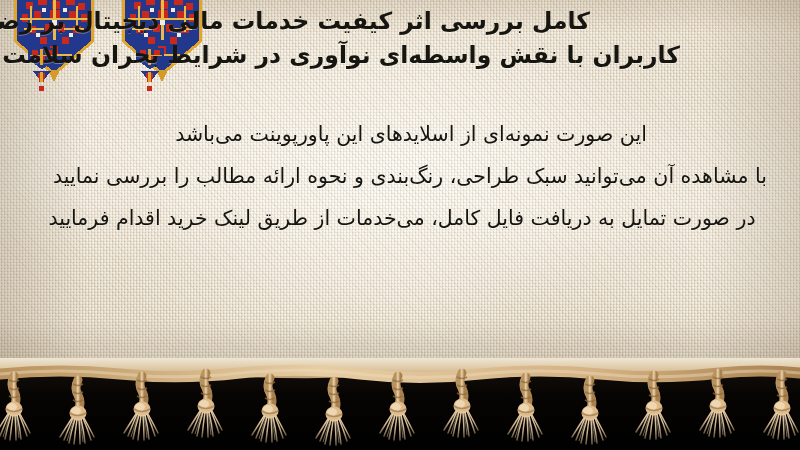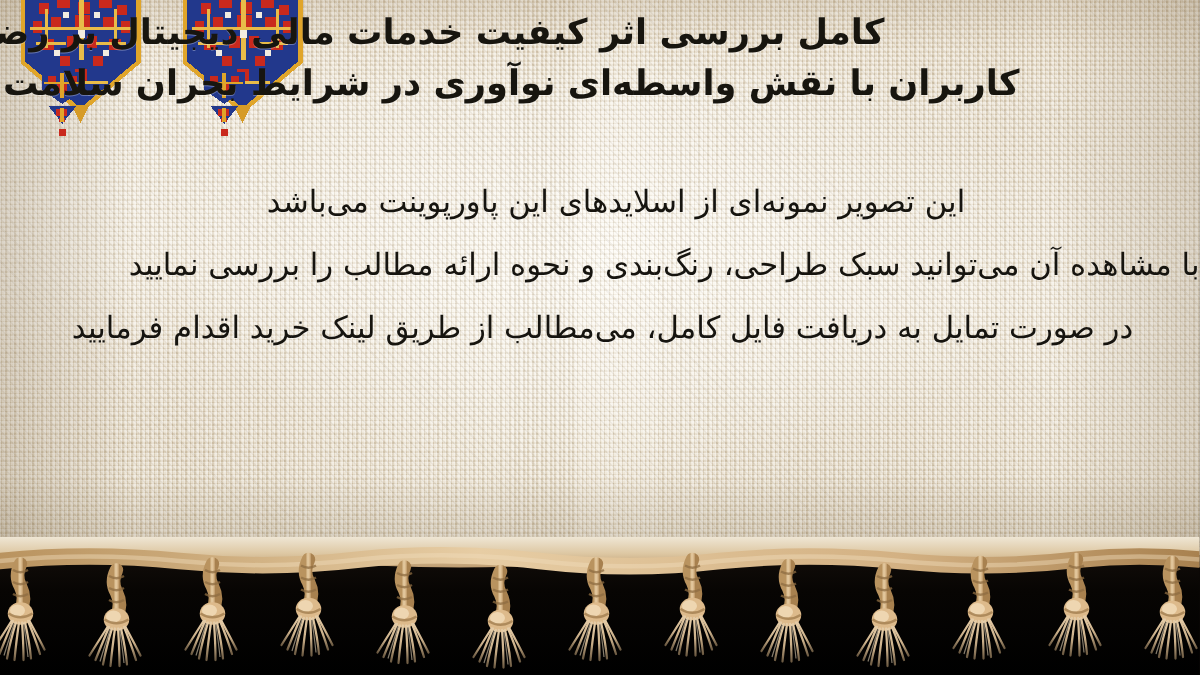--- a/index.html
+++ b/index.html
@@ -94,21 +94,21 @@
   }
   .body-line{
     color:#16140f;
     font-size:20.5px;
     font-weight:400;
     line-height:42px;
     white-space:nowrap;
     text-shadow:0 1px 0 rgba(255,255,255,.26);
   }
   .body-line.b1{padding-left:22px;}
-  .body-line.b2{padding-left:20px;text-align:right;}
+  .body-line.b2{padding-left:20px;}
   .body-line.b3{padding-left:4px;}
 </style>
 </head>
 <body>
 
 <div id="slide">
 
   <div class="cloth"></div>
   <div class="weave"></div>
   <div class="weave2"></div>
@@ -204,23 +204,23 @@
   </div>
 
   <div class="text-layer">
 
     <div class="title-block">
       <div class="title-line l1">کامل بررسی اثر کیفیت خدمات مالی دیجیتال بر رضایت</div>
       <div class="title-line l2">کاربران با نقش واسطه‌ای نوآوری در شرایط بحران سلامت</div>
     </div>
 
     <div class="body-block">
-      <div class="body-line b1">این تصویر نمونه‌ای از اسلایدهای این پاورپوینت می‌باشد</div>
+      <div class="body-line b1">این صورت نمونه‌ای از اسلایدهای این پاورپوینت می‌باشد</div>
       <div class="body-line b2">با مشاهده آن می‌توانید سبک طراحی، رنگ‌بندی و نحوه ارائه مطالب را بررسی نمایید</div>
-      <div class="body-line b3">در صورت تمایل به دریافت فایل کامل، می‌مطالب از طریق لینک خرید اقدام فرمایید</div>
+      <div class="body-line b3">در صورت تمایل به دریافت فایل کامل، می‌خدمات از طریق لینک خرید اقدام فرمایید</div>
     </div>
 
   </div>
 
   <div class="fringe-zone">
     <div class="fringe-black"></div>
     <svg width="800" height="110" viewBox="0 0 800 110" style="position:absolute;left:0;top:0;">
       <defs>
         <linearGradient id="cordG" x1="0" y1="0" x2="1" y2="0">
           <stop offset="0%" stop-color="#b9935f"></stop>

